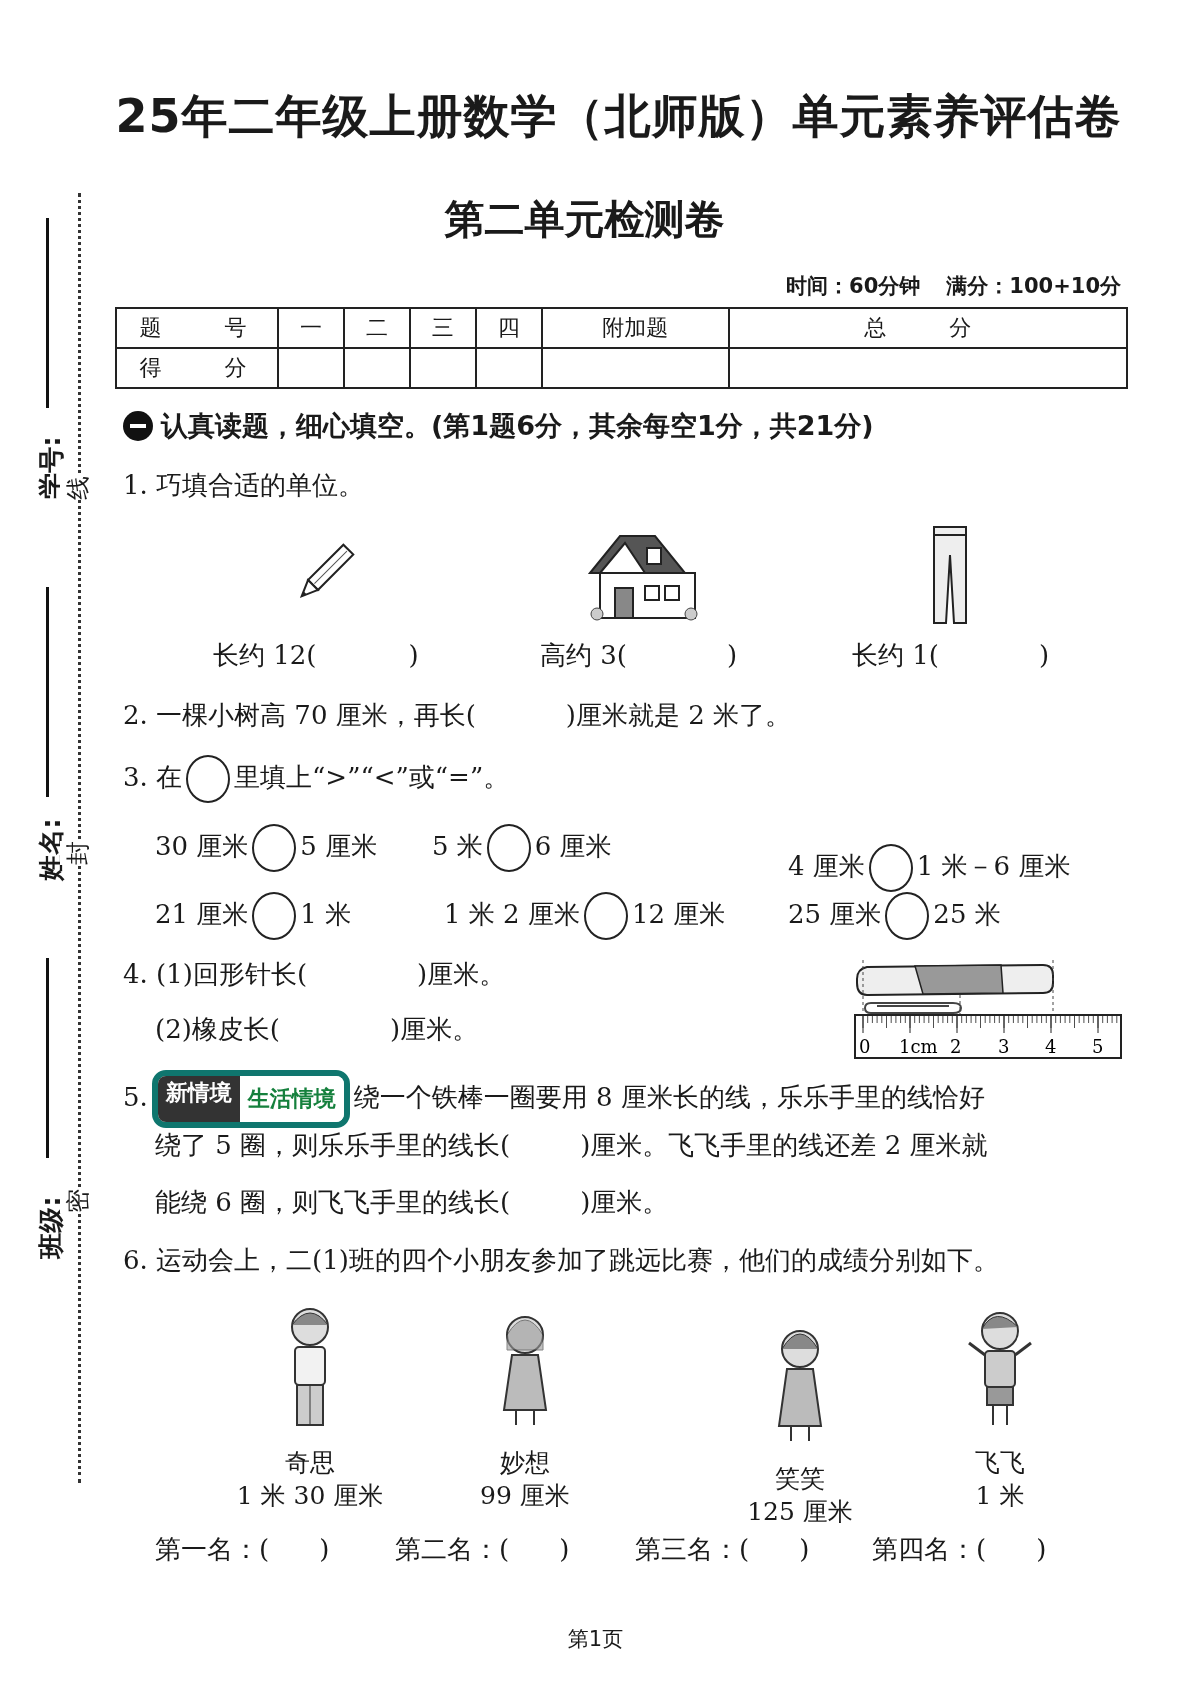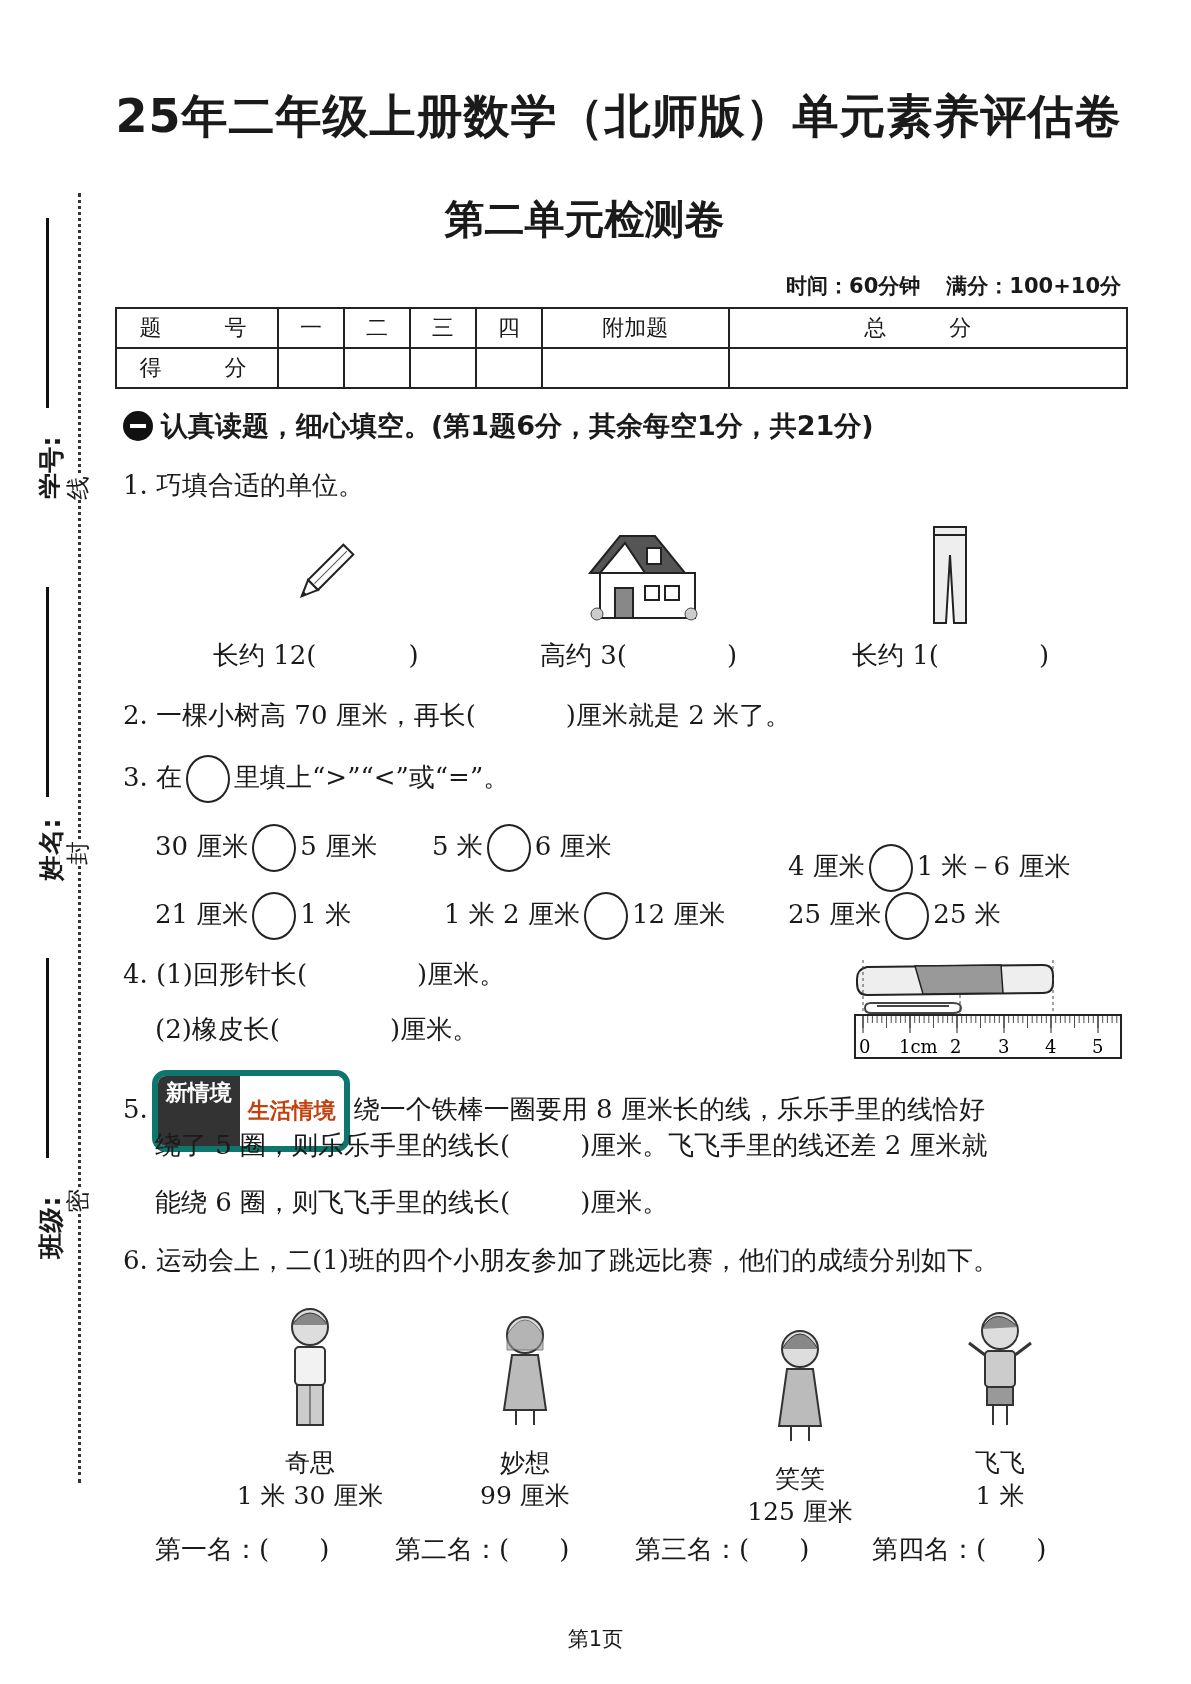--- a/index.html
+++ b/index.html
@@ -18,21 +18,21 @@
   .sec .num i{display:block;width:16px;height:4px;background:#fff;}
   .q{font-size:26px;white-space:nowrap;}
   .circle{display:inline-block;width:40px;height:44px;border:2px solid #222;border-radius:50%;vertical-align:middle;margin:0 4px;}
   .gap{display:inline-block;}
   .margin-line{left:78px;top:193px;height:1290px;border-left:3px dotted #333;}
   .blank-line{left:46px;width:3px;background:#111;}
   .vlabel{left:30px;font-size:26px;font-weight:bold;transform:rotate(-90deg);transform-origin:center;white-space:nowrap;}
   .vmark{left:66px;font-size:24px;transform:rotate(-90deg);background:#fff;padding:2px 0;}
   .tag{display:inline-flex;border:6px solid #0f766e;border-radius:14px;overflow:hidden;font-family:"DejaVu Sans","Liberation Sans",sans-serif;font-size:22px;font-weight:bold;vertical-align:middle;margin:0 4px;}
   .tag .dark{background:#333;color:#fff;padding:2px 8px;}
-  .tag .light{background:#fff;color:#c2410c;padding:20px 8px;}
+  .tag .light{background:#fff;color:#15803d;padding:8px 8px;}
   .kid{text-align:center;font-size:25px;}
   .kid .fig{margin:0 auto 10px;}
   .footer{left:0;width:1191px;top:1625px;text-align:center;font-size:21px;}
 </style>
 </head>
 <body>
 
 <div class="abs title sans">25年二年级上册数学（北师版）单元素养评估卷</div>
 <div class="abs subtitle sans">第二单元检测卷</div>
 <div class="abs meta sans">

